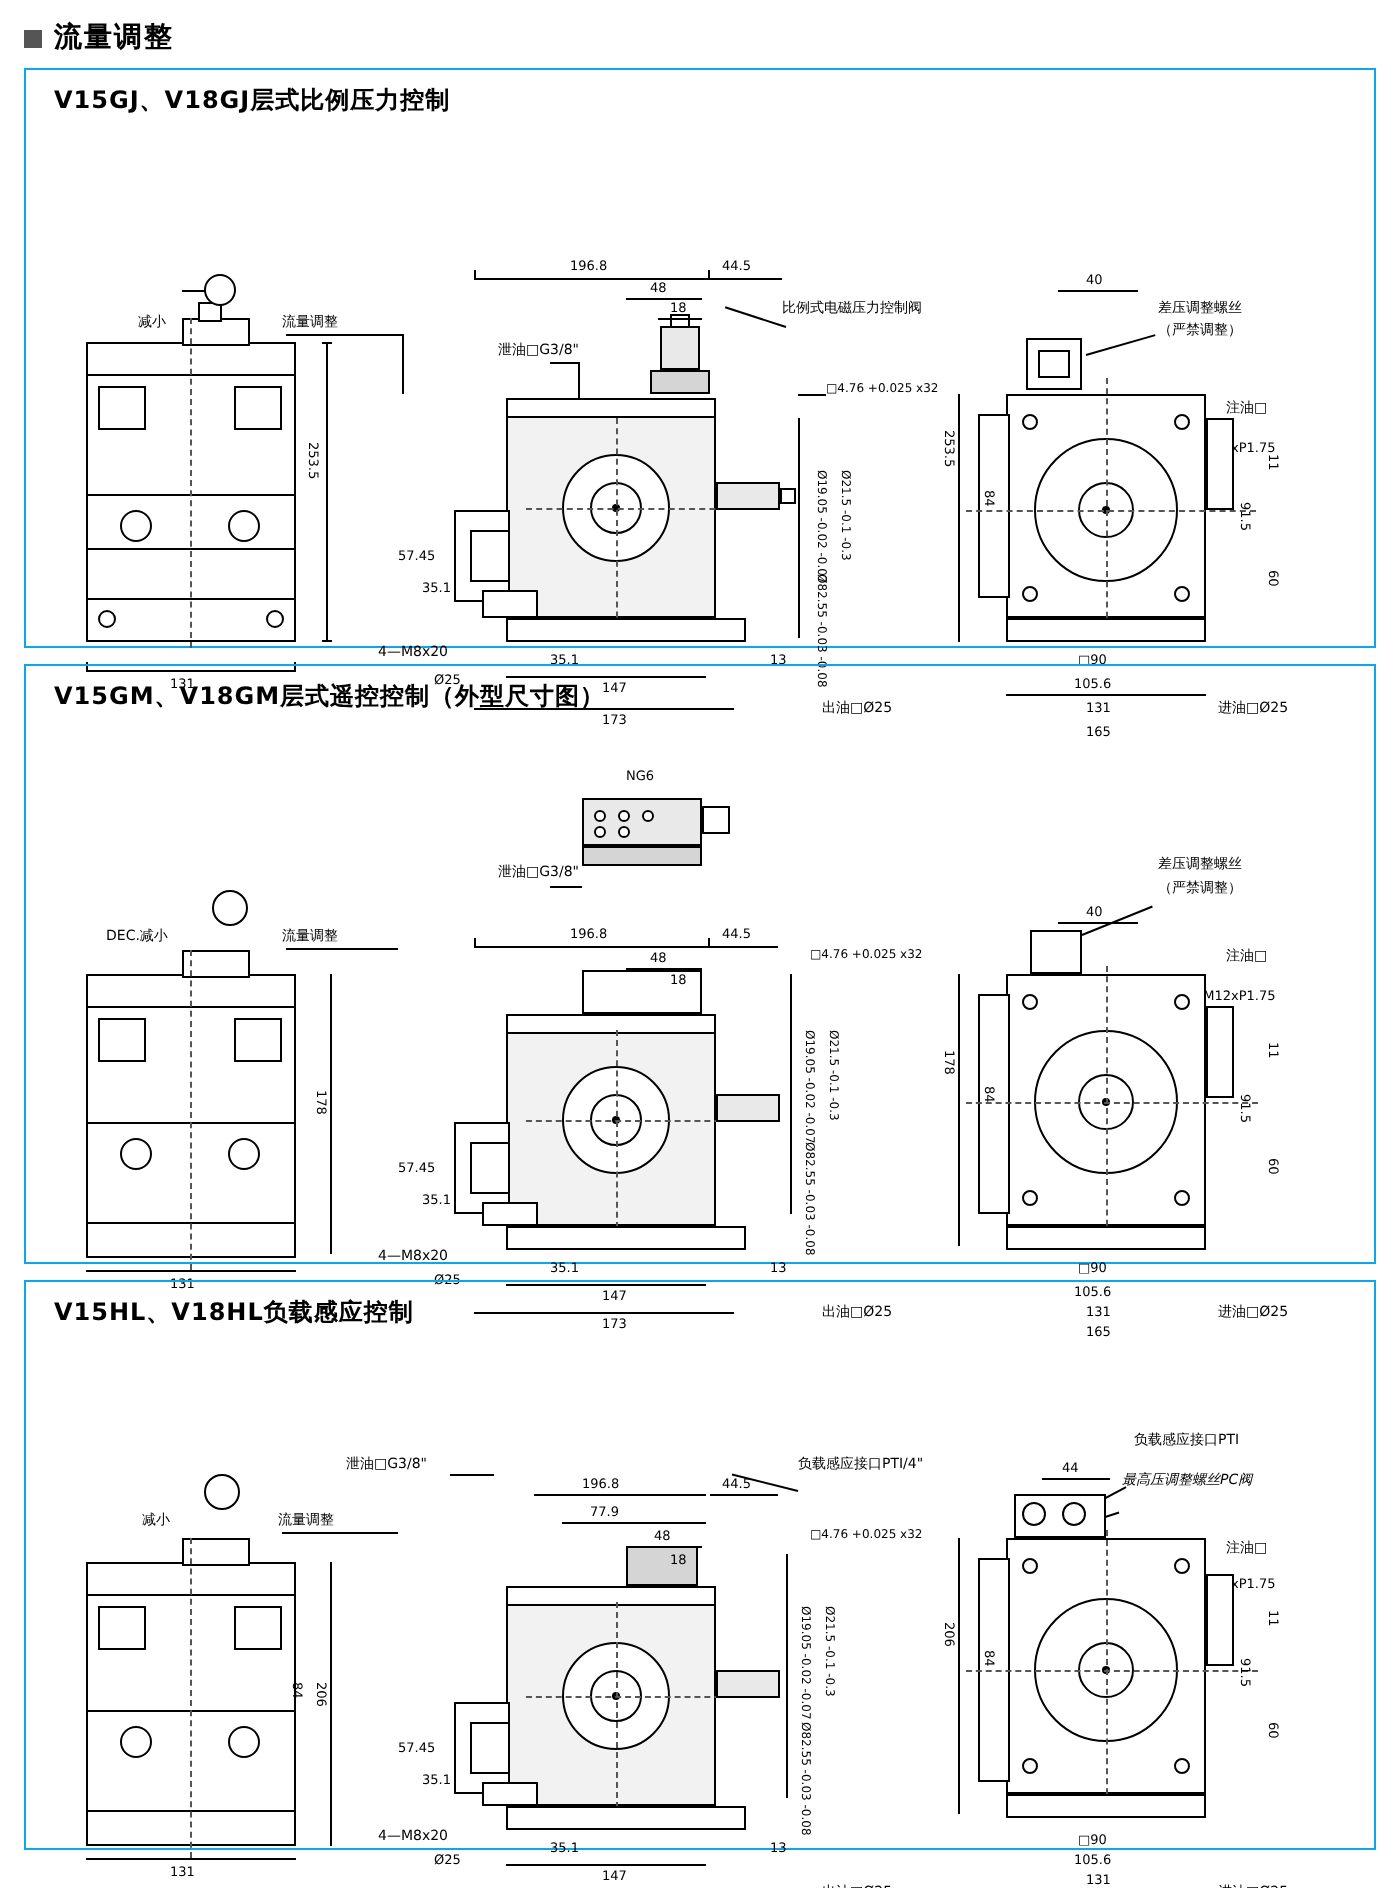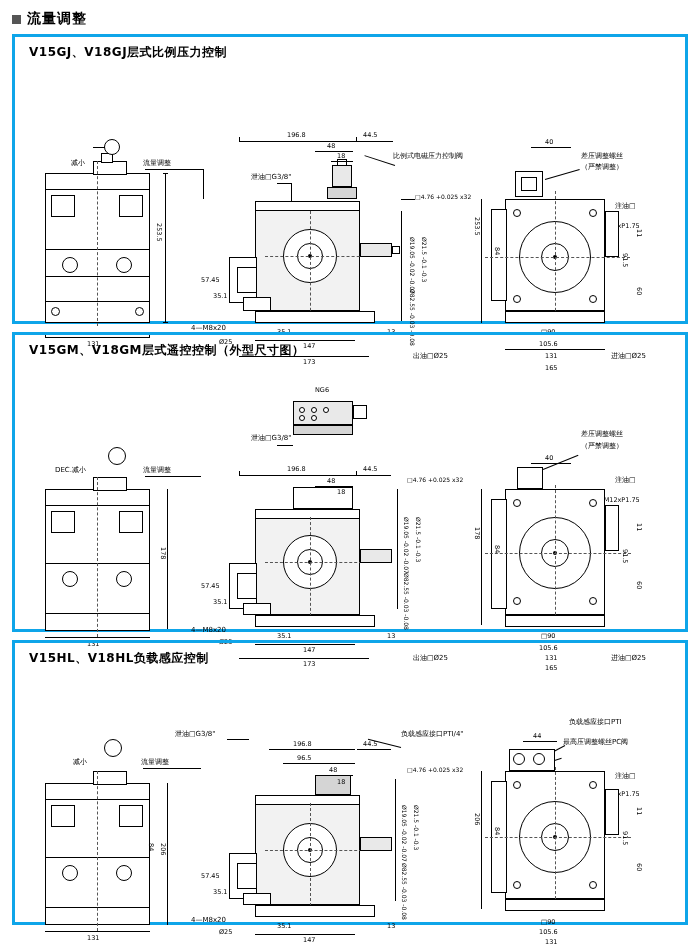--- a/index.html
+++ b/index.html
@@ -5,21 +5,21 @@
   html,body{margin:0;padding:0;background:#fff;}
   body{width:700px;height:944px;font-family:"DejaVu Sans","Liberation Sans",sans-serif;color:#000;}
   .page{position:relative;width:700px;height:944px;box-sizing:border-box;padding:0;}
 
   
   .page-header{display:flex;align-items:center;gap:6px;padding:10px 0 6px 12px;}
   .hdr-square{width:9px;height:9px;background:#555;display:inline-block;}
   .hdr-title{font-size:14px;font-weight:bold;letter-spacing:1px;}
 
   
-  .panel{position:relative;margin:0 12px 0 12px;border:3px solid #0ea5e9;box-sizing:border-box;}
+  .panel{position:relative;margin:0 12px 0 12px;border:1px solid #0ea5e9;box-sizing:border-box;}
   .panel + .panel{margin-top:8px;}
   .panel-title{font-size:12px;font-weight:bold;padding:7px 0 0 14px;letter-spacing:.5px;}
   .panel-body{position:relative;width:100%;}
 
   .p1{height:290px;}
   .p2{height:300px;}
   .p3{height:285px;}
 
   
   .t{position:absolute;font-size:6.5px;line-height:1;white-space:nowrap;}
@@ -358,21 +358,21 @@
       <div class="dash-h" style="left:250px;top:183px;width:112px;"></div>
       <div class="dash-v" style="left:295px;top:136px;height:108px;"></div>
       <div class="box" style="left:214px;top:186px;width:28px;height:46px;"></div>
       <div class="box" style="left:222px;top:196px;width:20px;height:26px;"></div>
       <div class="box" style="left:228px;top:226px;width:28px;height:12px;"></div>
       <div class="boxg" style="left:345px;top:170px;width:32px;height:14px;"></div>
       <div class="box" style="left:240px;top:238px;width:120px;height:12px;"></div>
 
       <div class="ln hl" style="left:254px;top:82px;width:86px;"></div>
       <div class="t" style="left:278px;top:74px;">196.8</div>
-      <div class="t" style="left:282px;top:88px;">96.5</div>
+      <div class="t" style="left:282px;top:88px;">77.9</div>
       <div class="ln hl" style="left:268px;top:96px;width:72px;"></div>
       <div class="t" style="left:348px;top:74px;">44.5</div>
       <div class="ln hl" style="left:342px;top:82px;width:34px;"></div>
       <div class="t" style="left:314px;top:100px;">48</div>
       <div class="ln hl" style="left:302px;top:108px;width:36px;"></div>
       <div class="t" style="left:322px;top:112px;">18</div>
 
       <div class="t" style="left:288px;top:270px;">147</div>
       <div class="ln hl" style="left:240px;top:267px;width:100px;"></div>
 
@@ -385,21 +385,21 @@
 
       <div class="t sm" style="left:392px;top:100px;">□4.76 +0.025 x32</div>
       <div class="t sm v" style="left:386px;top:138px;">Ø19.05 -0.02 -0.07</div>
       <div class="t sm v" style="left:398px;top:138px;">Ø21.5 -0.1 -0.3</div>
       <div class="t sm v" style="left:386px;top:196px;">Ø82.55 -0.03 -0.08</div>
       <div class="ln vl" style="left:380px;top:112px;height:122px;"></div>
 
       <div class="t cn" style="left:398px;top:278px;">出油□Ø25</div>
 
       <div class="t cn" style="left:554px;top:52px;">负载感应接口PTI</div>
-      <div class="t cn" style="left:548px;top:72px;">最高压调整螺丝PC阀</div>
+      <div class="t cn" style="left:548px;top:72px;font-style:italic;">最高压调整螺丝PC阀</div>
       <div class="ln" style="left:520px;top:94px;width:34px;height:1px;transform:rotate(-28deg);transform-origin:left center;"></div>
       <div class="ln" style="left:518px;top:100px;width:30px;height:1px;transform:rotate(-18deg);transform-origin:left center;"></div>
 
       <div class="t cn" style="left:600px;top:106px;">注油□</div>
       <div class="t" style="left:578px;top:124px;">2—M12xP1.75</div>
       <div class="t" style="left:494px;top:104px;">4—Ø11</div>
 
       <div class="box" style="left:494px;top:82px;width:46px;height:22px;"></div>
       <div class="circ" style="left:498px;top:86px;width:12px;height:12px;"></div>
       <div class="circ" style="left:518px;top:86px;width:12px;height:12px;"></div>

